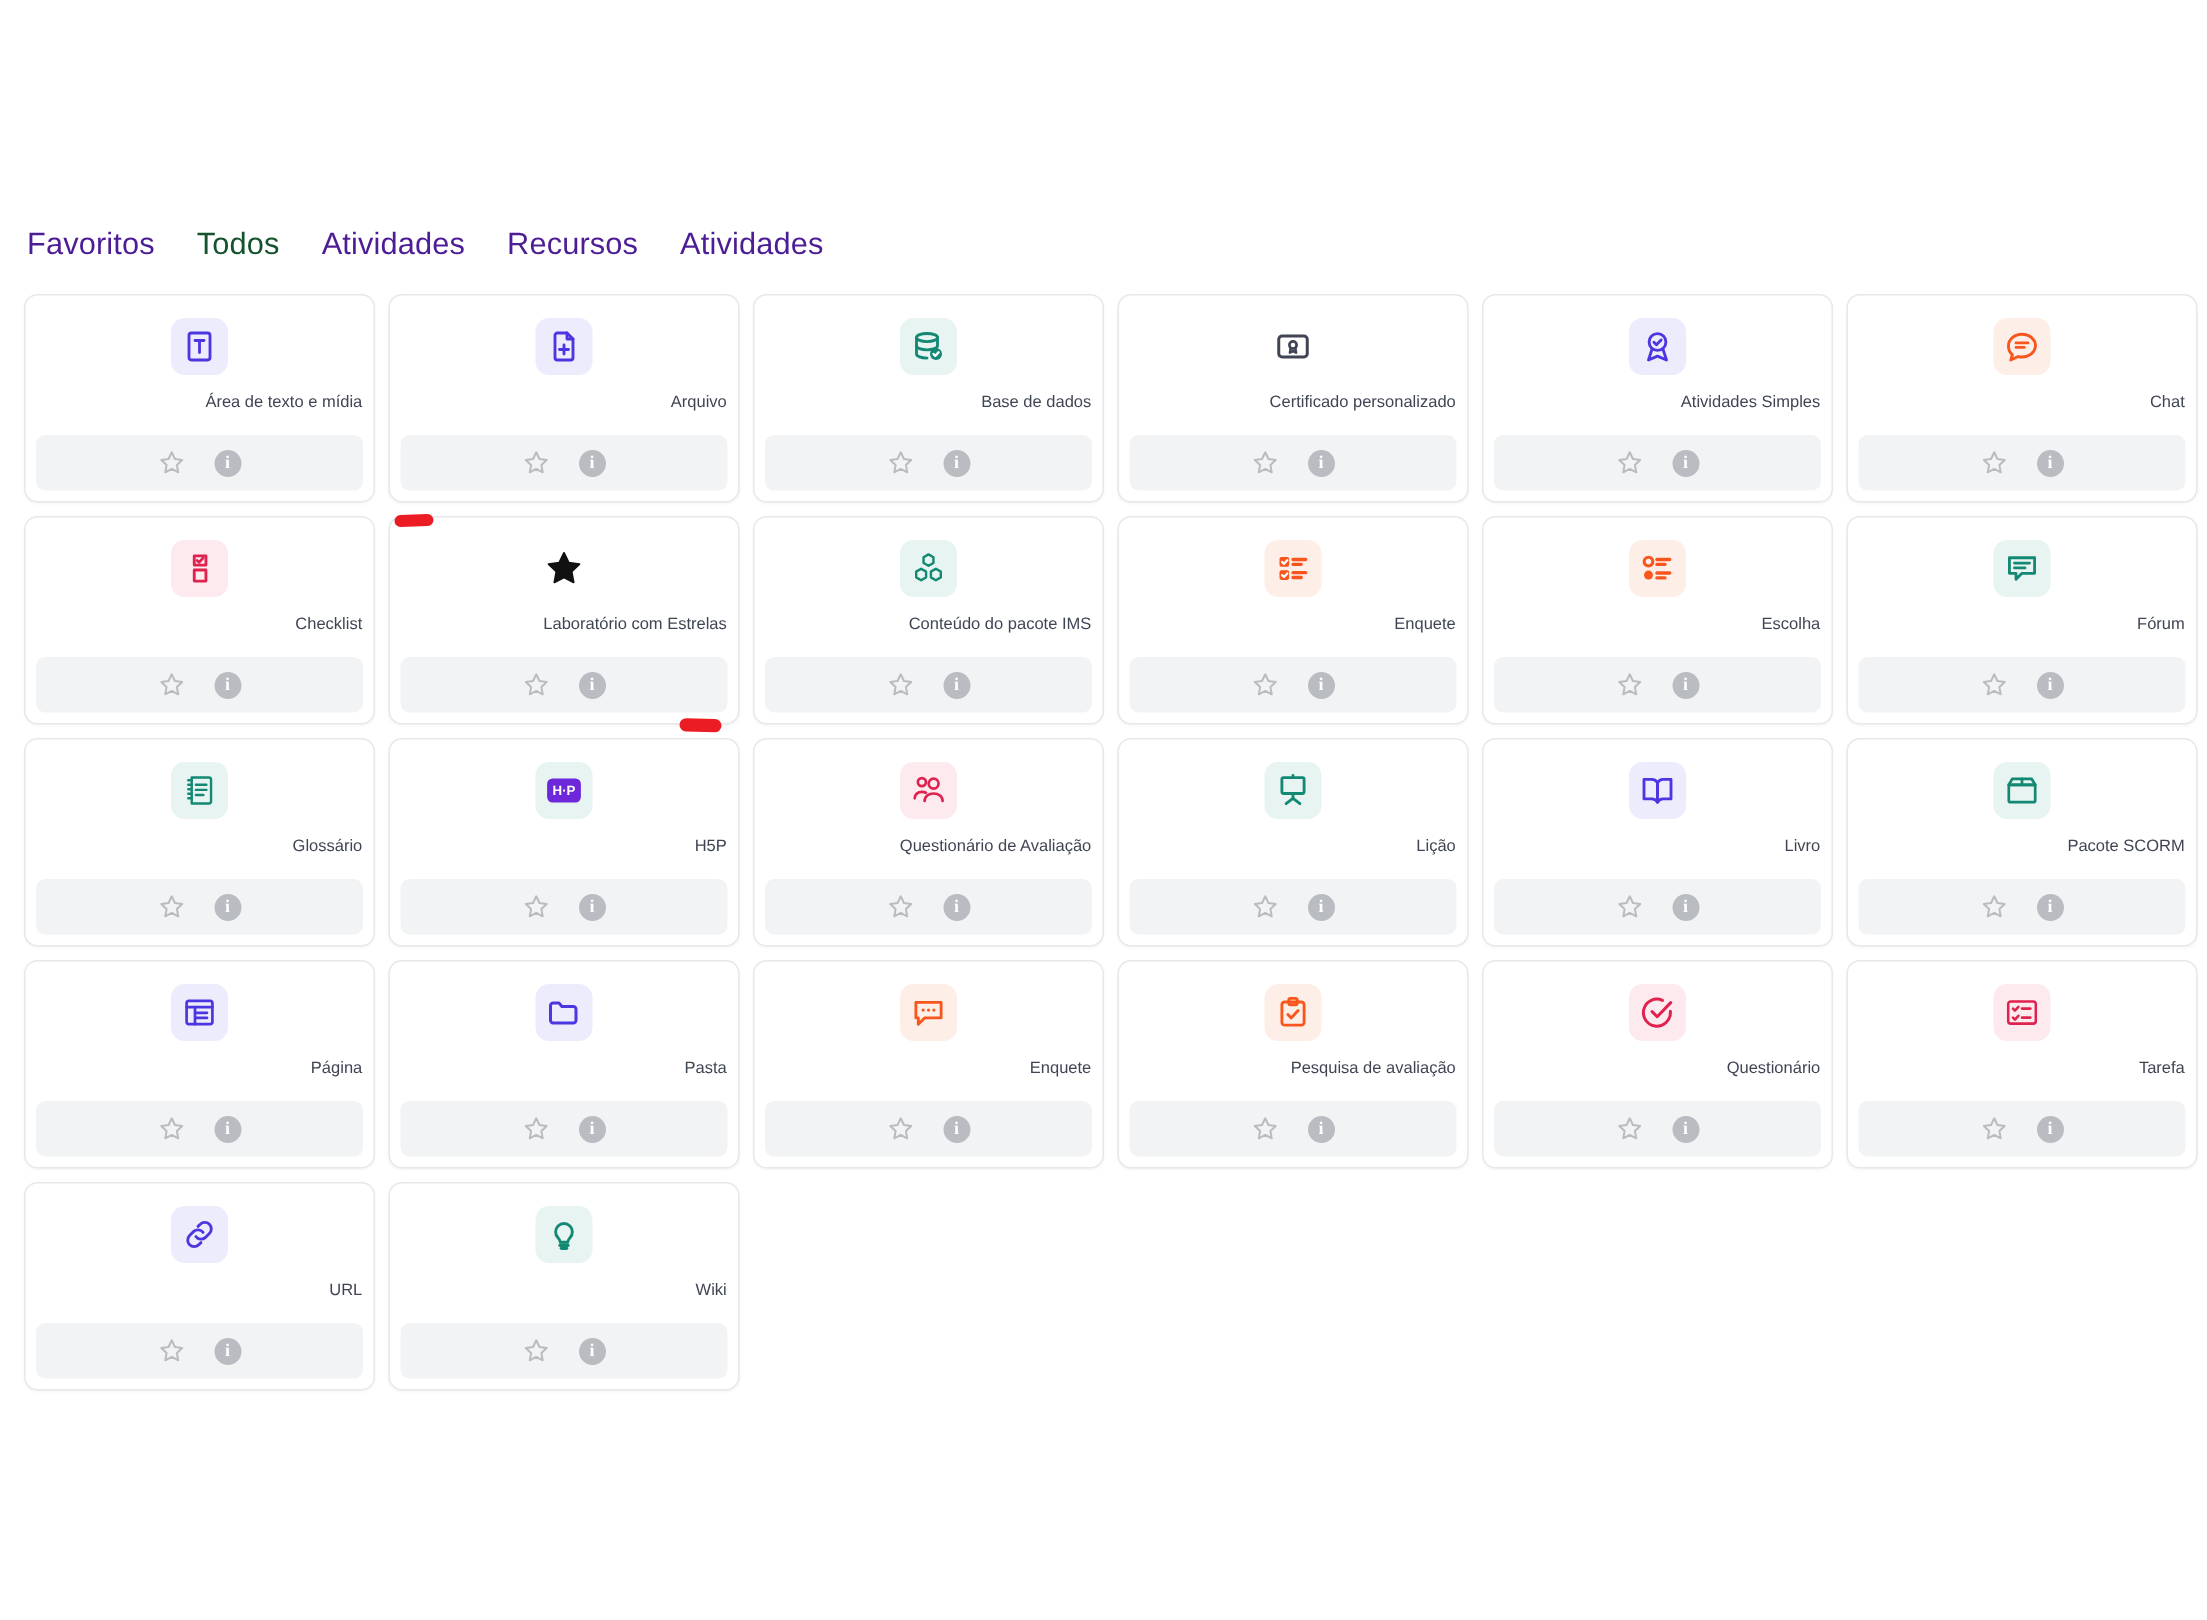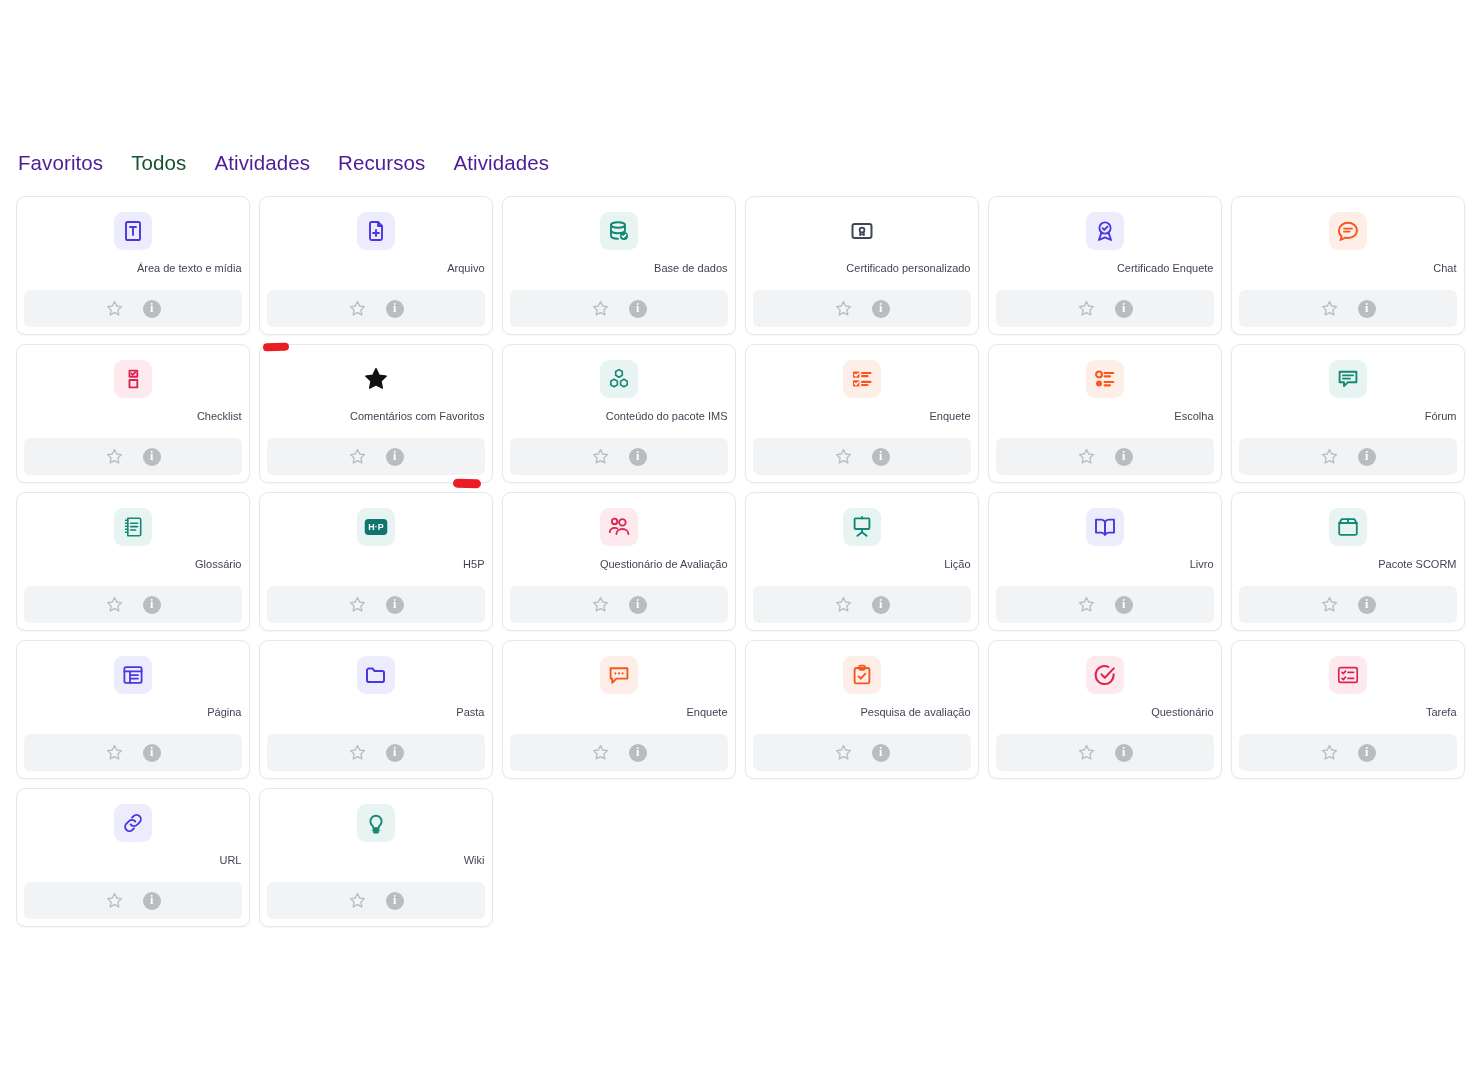--- a/index.html
+++ b/index.html
@@ -222,21 +222,21 @@
         </div>
       </div>
       <div class="card">
         <div class="card-icon-wrap" style="background: rgb(236, 236, 253); color: rgb(75, 54, 224);">
           <svg width="24" height="24" viewBox="0 0 24 24" fill="none" stroke="currentColor" stroke-width="1.9" stroke-linecap="round" stroke-linejoin="round">
             <circle cx="12" cy="9" r="5.6"></circle>
             <path d="M9.6 9.2l1.7 1.7 3.1-3.3"></path>
             <path d="M8.4 13.6L6 21l6-2.6L18 21l-2.4-7.4"></path>
           </svg>
         </div>
-        <div class="card-label">Certificado Enquete</div>
+        <div class="card-label">Atividades Simples</div>
         <div class="card-footer">
           <button class="fav-btn">
             <svg width="19" height="19" viewBox="0 0 24 24" fill="none" stroke="#b9bcc0" stroke-width="1.7" stroke-linejoin="round" stroke-linecap="round">
               <path d="M12 3.2l2.7 5.6 6.1.85-4.45 4.3 1.1 6.1L12 17.2l-5.45 2.85 1.1-6.1L3.2 9.65l6.1-.85z"></path>
             </svg>
           </button>
           <button class="info-btn">
             <span>i</span>
           </button>
         </div>
@@ -279,21 +279,21 @@
             <span>i</span>
           </button>
         </div>
       </div>
       <div class="card">
         <div class="card-icon-wrap" style="background: transparent; color: rgb(63, 69, 83);">
           <svg width="26" height="26" viewBox="0 0 24 24" fill="#111111" stroke="#111111" stroke-width="1.2" stroke-linejoin="round">
             <path d="M12 2.4l2.9 6 6.6.9-4.8 4.6 1.2 6.6L12 17.4 6.1 20.5l1.2-6.6L2.5 9.3l6.6-.9z"></path>
           </svg>
         </div>
-        <div class="card-label">Comentários com Favoritos</div>
+        <div class="card-label">Laboratório com Estrelas</div>
         <div class="card-footer">
           <button class="fav-btn">
             <svg width="19" height="19" viewBox="0 0 24 24" fill="none" stroke="#b9bcc0" stroke-width="1.7" stroke-linejoin="round" stroke-linecap="round">
               <path d="M12 3.2l2.7 5.6 6.1.85-4.45 4.3 1.1 6.1L12 17.2l-5.45 2.85 1.1-6.1L3.2 9.65l6.1-.85z"></path>
             </svg>
           </button>
           <button class="info-btn">
             <span>i</span>
           </button>
         </div>
@@ -395,21 +395,21 @@
             <svg width="19" height="19" viewBox="0 0 24 24" fill="none" stroke="#b9bcc0" stroke-width="1.7" stroke-linejoin="round" stroke-linecap="round">
               <path d="M12 3.2l2.7 5.6 6.1.85-4.45 4.3 1.1 6.1L12 17.2l-5.45 2.85 1.1-6.1L3.2 9.65l6.1-.85z"></path>
             </svg>
           </button>
           <button class="info-btn">
             <span>i</span>
           </button>
         </div>
       </div>
       <div class="card">
-        <div class="card-icon-wrap" style="background: rgb(231, 244, 241); color: #0f766e;">
+        <div class="card-icon-wrap" style="background: rgb(231, 244, 241); color: #6d28d9;">
           <svg width="26" height="26" viewBox="0 0 24 24">
             <rect x="1.6" y="4.6" width="20.8" height="14.8" rx="3.4" fill="currentColor"></rect>
             <text x="12" y="14.6" font-family="Liberation Sans, sans-serif" font-size="8.2" font-weight="bold" fill="#ffffff" text-anchor="middle">H·P</text>
           </svg>
         </div>
         <div class="card-label">H5P</div>
         <div class="card-footer">
           <button class="fav-btn">
             <svg width="19" height="19" viewBox="0 0 24 24" fill="none" stroke="#b9bcc0" stroke-width="1.7" stroke-linejoin="round" stroke-linecap="round">
               <path d="M12 3.2l2.7 5.6 6.1.85-4.45 4.3 1.1 6.1L12 17.2l-5.45 2.85 1.1-6.1L3.2 9.65l6.1-.85z"></path>

